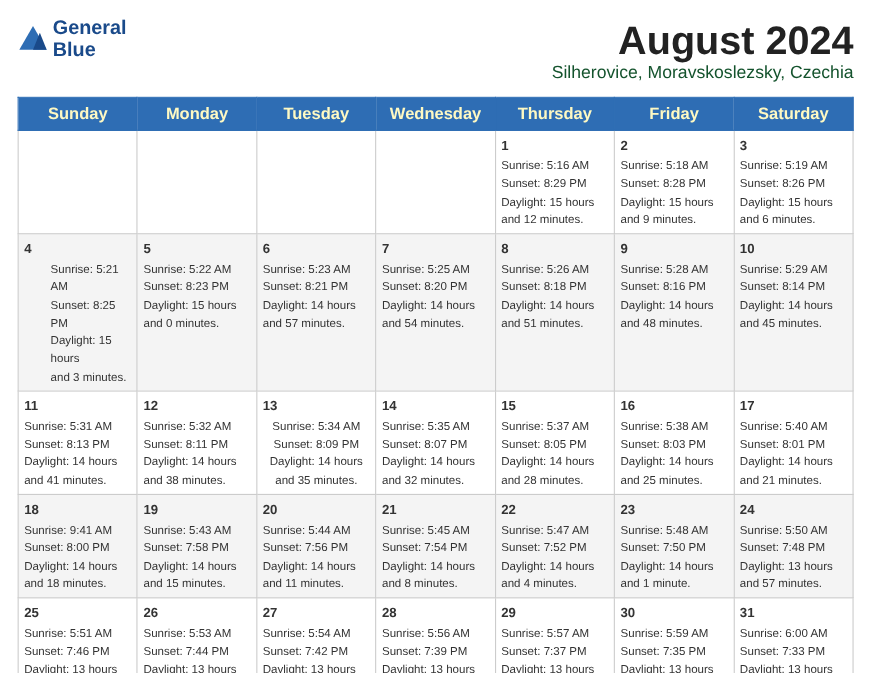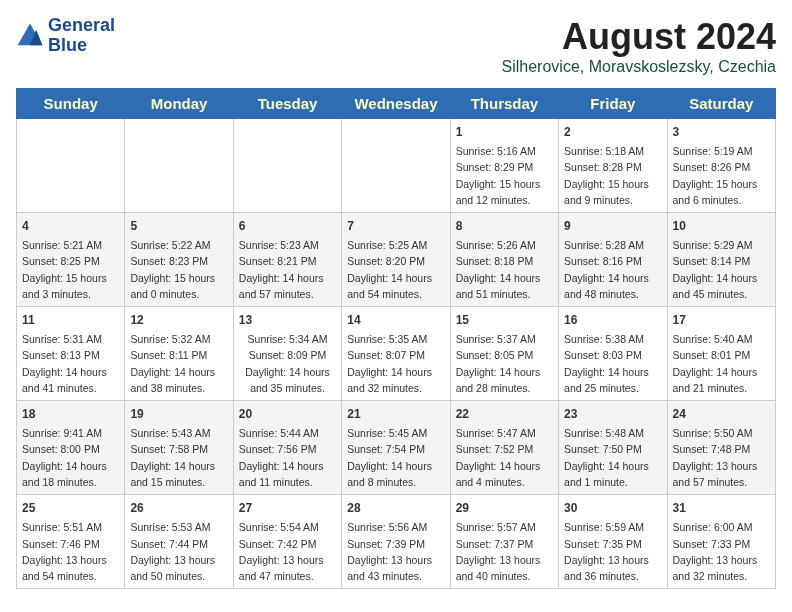--- a/index.html
+++ b/index.html
@@ -155,21 +155,21 @@
           <span class="date-num">3</span>
           <div class="cell-info" style="white-space: pre-line;">Sunrise: 5:19 AM
 Sunset: 8:26 PM
 Daylight: 15 hours
 and 6 minutes.</div>
         </td>
       </tr>
       <tr>
         <td class="filled">
           <span class="date-num">4</span>
-          <div class="cell-info" style="white-space: pre-line;">Sunrise: 5:21 AM
+          <div class="cell-info" style="white-space: pre-line; margin-left: 24px;">Sunrise: 5:21 AM
 Sunset: 8:25 PM
 Daylight: 15 hours
 and 3 minutes.</div>
         </td>
         <td class="filled">
           <span class="date-num">5</span>
           <div class="cell-info" style="white-space: pre-line;">Sunrise: 5:22 AM
 Sunset: 8:23 PM
 Daylight: 15 hours
 and 0 minutes.</div>

